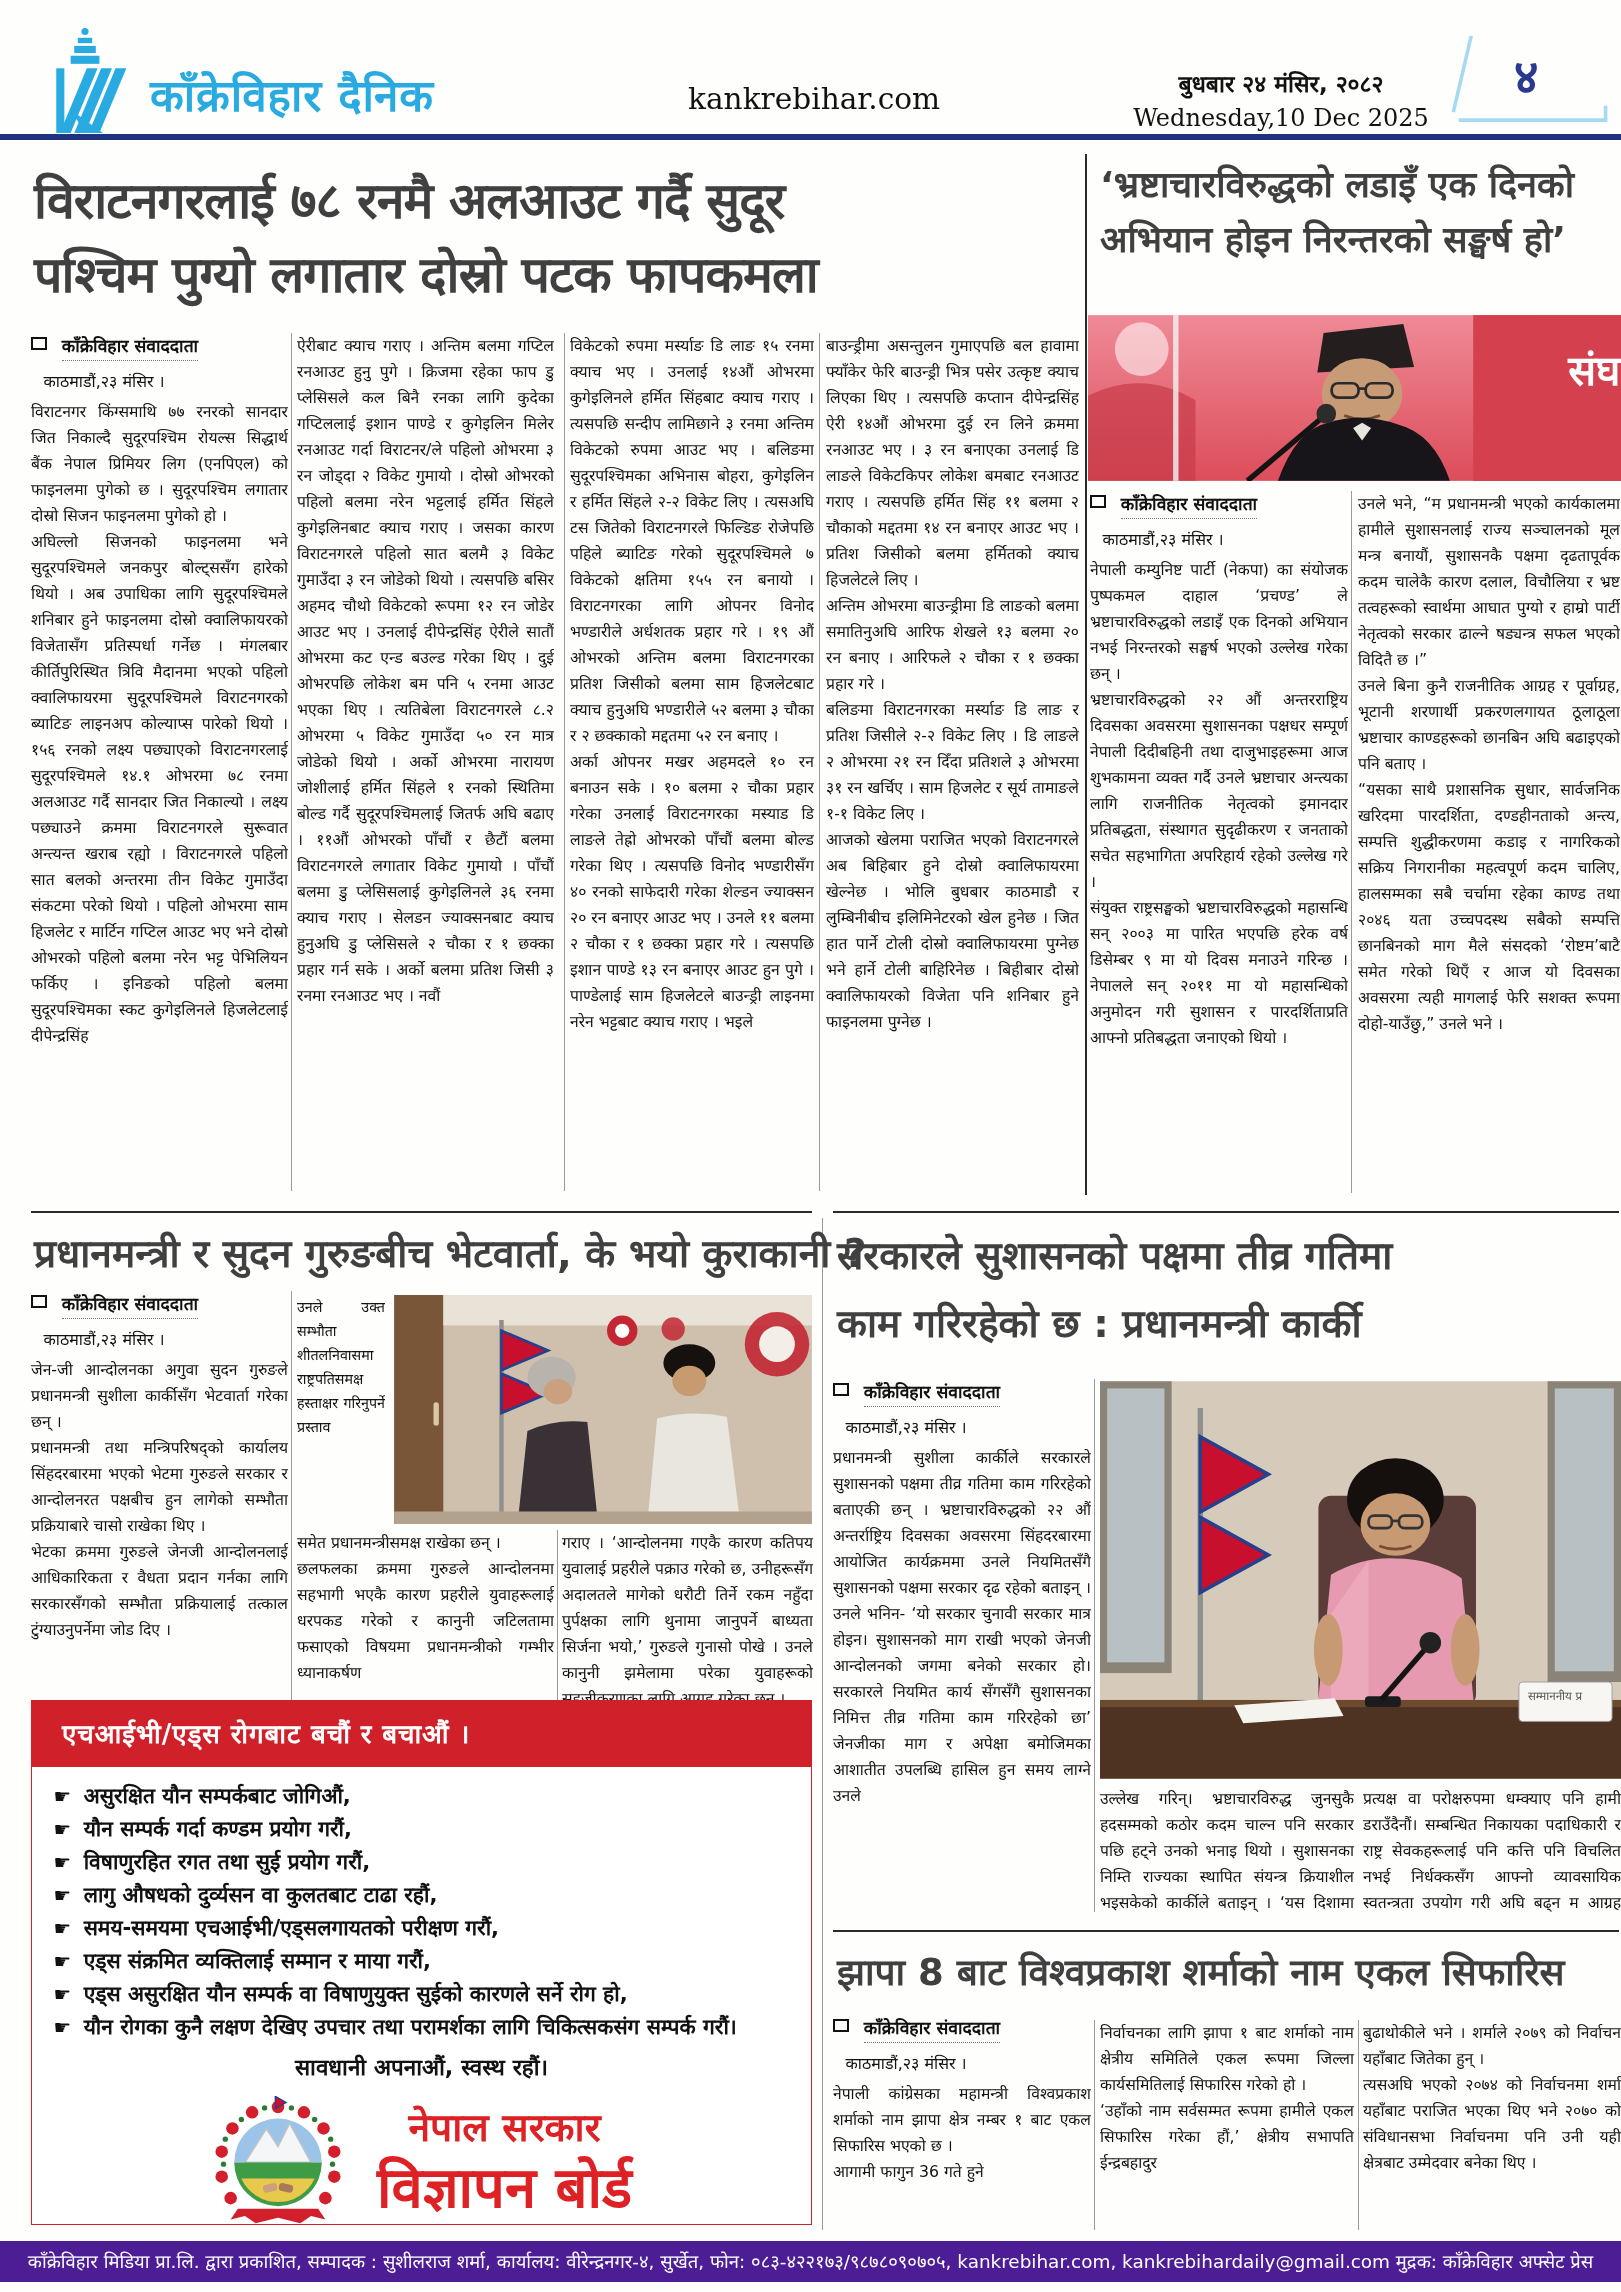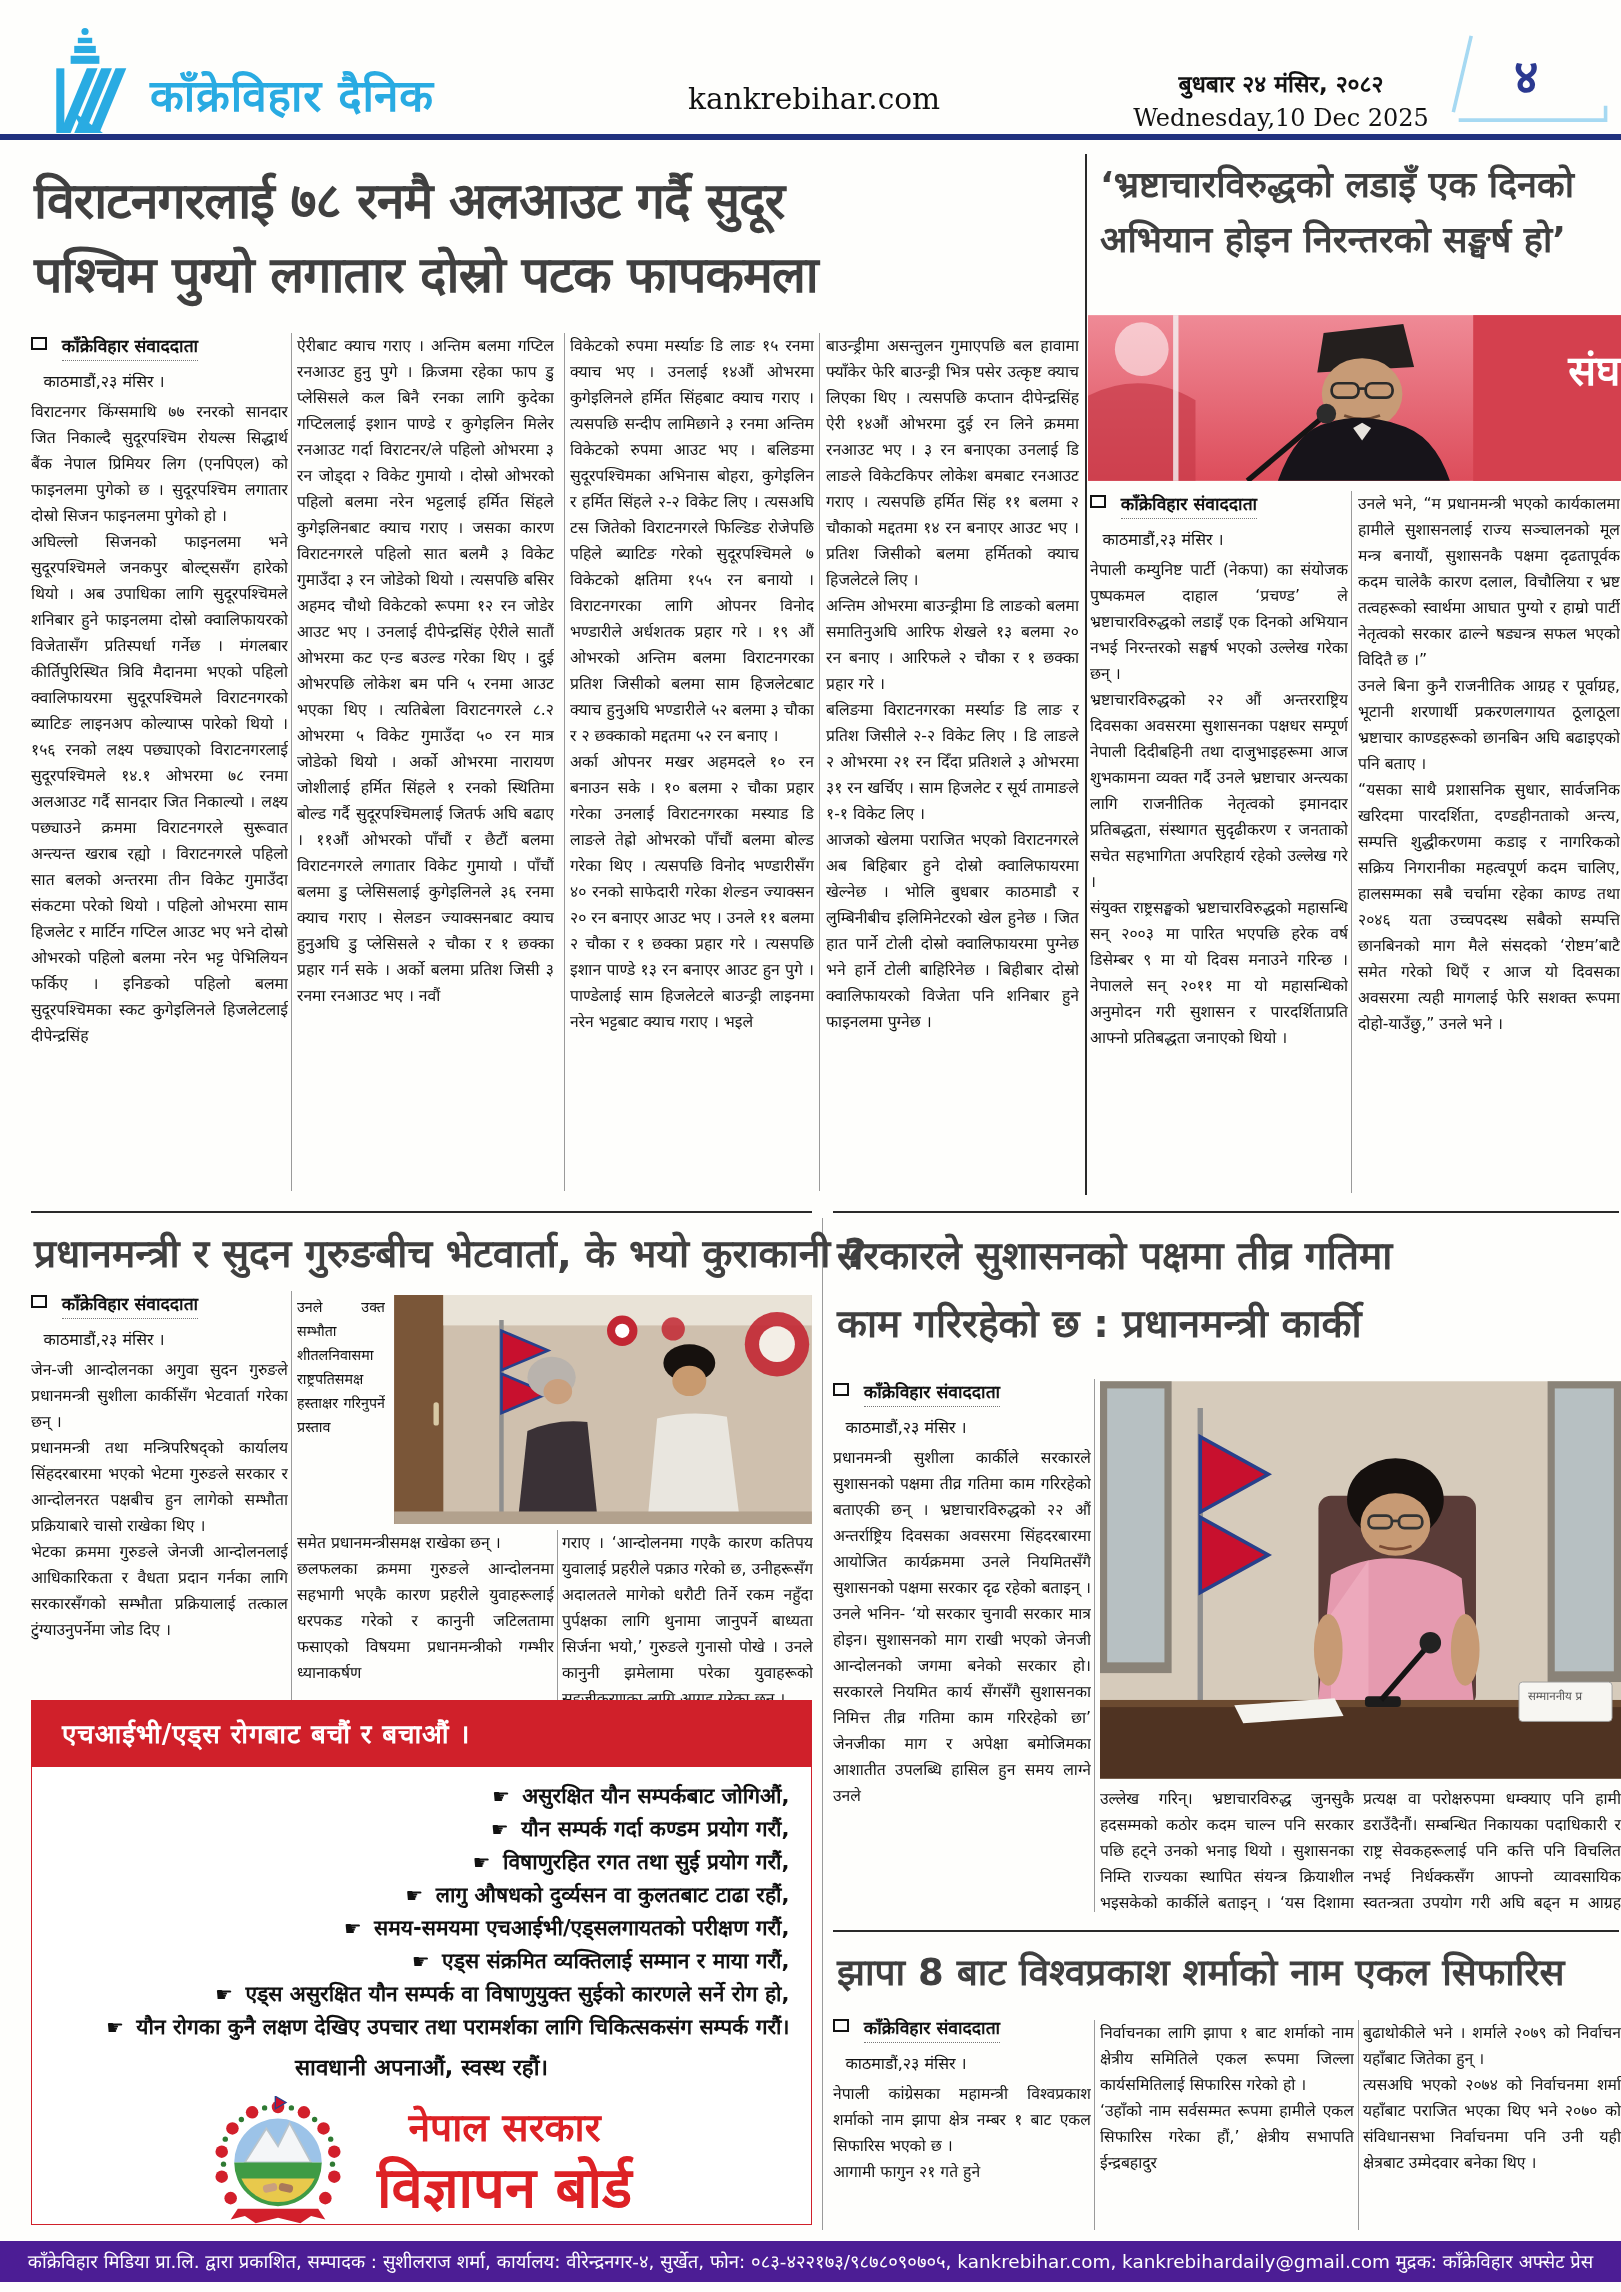--- a/index.html
+++ b/index.html
@@ -23,21 +23,21 @@
   .bl-sq{display:inline-block;width:11.6px;height:9px;border:2.7px solid #111;margin-right:9px;vertical-align:1.8px;}
   .bl-name{border-bottom:1.8px dotted #777;padding-bottom:3.6px;}
   .dateline{font-size:16px;padding:9px 0 7.2px 12.5px;}
   .vrule{background:#9a9a9a;width:0.9px;}
   .vrule-dark{background:#2a2a2a;width:1.8px;}
   .hrule{background:#2a2a2a;height:1.8px;}
   
   .aids-box{border:1.8px solid #d0202a;background:#fff;}
   .aids-head{background:#d0202a;color:#fff;font-size:26px;font-weight:bold;line-height:66px;padding-left:30px;letter-spacing:0.9px;}
   .aids-list{list-style:none;margin:12.5px 0 0 0;padding:0 21.5px;}
-  .aids-list li{font-size:21px;font-weight:600;line-height:33px;color:#111;text-align:right;}
+  .aids-list li{font-size:21px;font-weight:600;line-height:33px;color:#111;}
   .finger{margin-right:12.5px;font-size:19.7px;}
   .aids-caution{text-align:center;font-size:22.4px;font-weight:bold;margin-top:7.2px;}
   .govt-row{display:flex;align-items:center;justify-content:center;gap:32px;margin-top:14.3px;}
   .govt-l1{font-size:39px;font-weight:bold;color:#DD2125;text-align:center;line-height:1.3;}
   .govt-l2{font-size:56px;font-weight:bold;color:#DD2125;text-align:center;line-height:1.25;}
   
   .footer-bar{background:#4c1d95;color:#fff;font-size:18.4px;line-height:41px;text-align:center;white-space:nowrap;overflow:hidden;}
 </style>
 </head>
 <body>
@@ -298,21 +298,21 @@
 
   <div class="abs hrule" style="left:833px;top:1930px;width:786px;"></div>
   <div class="abs hl" style="left:837px;top:1945px;width:784px;font-size:37px;white-space:nowrap;">झापा 8 बाट विश्वप्रकाश शर्माको नाम एकल सिफारिस</div>
   <div class="abs" style="left:833px;top:2015px;width:258px;height:219px;">
     <div class="byline">
       <span class="bl-sq"></span>
       <span class="bl-name">काँक्रेविहार संवाददाता</span>
     </div>
     <div class="dateline">काठमाडौं,२३ मंसिर  ।</div>
     <div class="col" style="height:116px;">नेपाली कांग्रेसका महामन्त्री विश्वप्रकाश शर्माको नाम झापा क्षेत्र नम्बर १ बाट एकल सिफारिस भएको छ ।
-आगामी फागुन २१ गते हुने</div>
+आगामी फागुन 36 गते हुने</div>
   </div>
   <div class="abs col" style="left:1100px;top:2020px;width:254px;height:215px;">निर्वाचनका लागि झापा १ बाट शर्माको नाम क्षेत्रीय समितिले एकल रूपमा जिल्ला कार्यसमितिलाई सिफारिस गरेको हो ।
 ‘उहाँको नाम सर्वसम्मत रूपमा हामीले एकल सिफारिस गरेका हौं,’ क्षेत्रीय सभापति ईन्द्रबहादुर</div>
   <div class="abs col" style="left:1363px;top:2020px;width:258px;height:215px;">बुढाथोकीले भने । शर्माले २०७९ को निर्वाचन यहाँबाट जितेका हुन् ।
 त्यसअघि भएको २०७४ को निर्वाचनमा शर्मा यहाँबाट पराजित भएका थिए भने २०७० को संविधानसभा निर्वाचनमा पनि उनी यही क्षेत्रबाट उम्मेदवार बनेका थिए ।</div>
   <div class="abs vrule" style="left:1094px;top:2020px;height:210px;"></div>
   <div class="abs vrule" style="left:1358px;top:2020px;height:210px;"></div>
 
   <div class="abs footer-bar" style="left:0;top:2241px;width:1621px;height:41px;">काँक्रेविहार मिडिया प्रा.लि. द्वारा प्रकाशित,  सम्पादक : सुशीलराज शर्मा,  कार्यालय: वीरेन्द्रनगर-४, सुर्खेत,  फोन: ०८३-४२२१७३/९८७८०९०७०५,   kankrebihar.com,   kankrebihardaily@gmail.com    मुद्रक: काँक्रेविहार अफ्सेट प्रेस</div>
 

